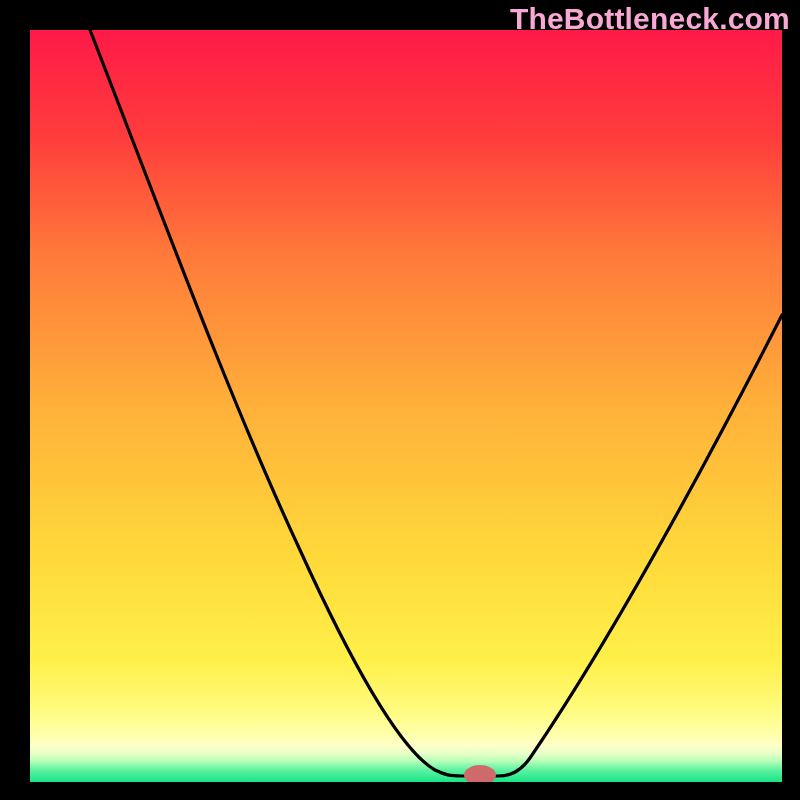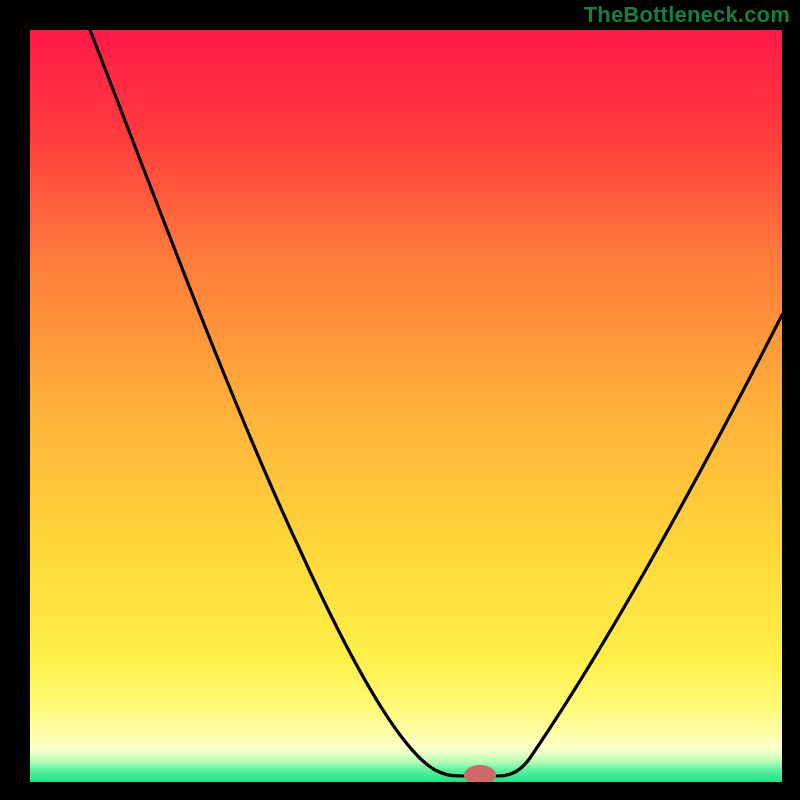--- a/index.html
+++ b/index.html
@@ -8,22 +8,22 @@
     width: 800px;
     height: 800px;
     background: #000;
     font-family: Arial, Helvetica, sans-serif;
     overflow: hidden;
   }
   .watermark {
     position: absolute;
     top: 2px;
     right: 10px;
-    color: #15803d;
-    font-size: 22px;
+    color: #f9a8d4;
+    font-size: 30px;
     font-weight: 600;
     letter-spacing: 0.2px;
     z-index: 10;
   }
   .frame {
     position: absolute;
     inset: 0;
     background: #000;
   }
   .plot-area {

